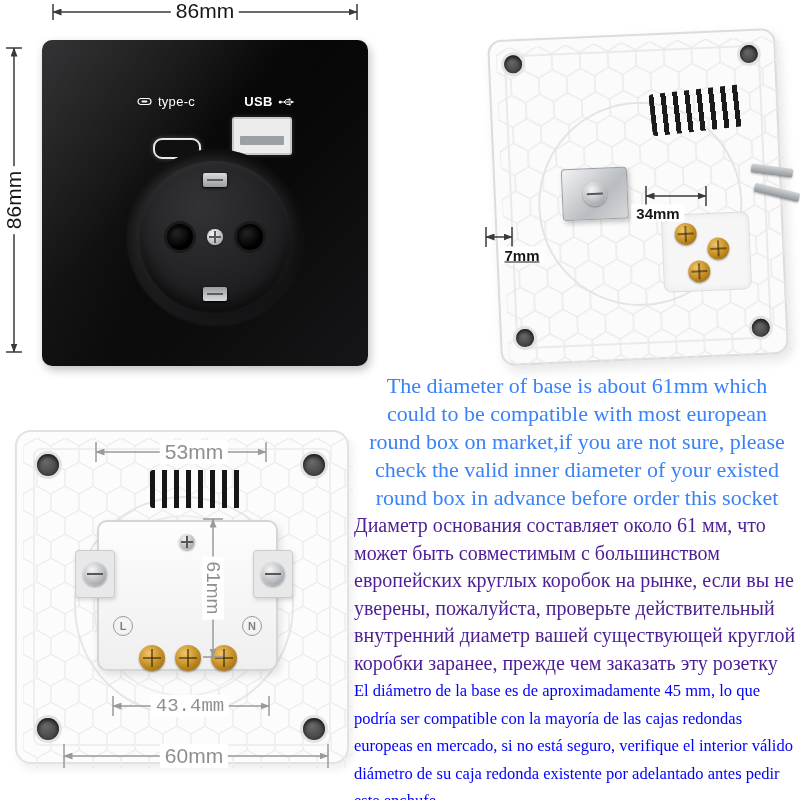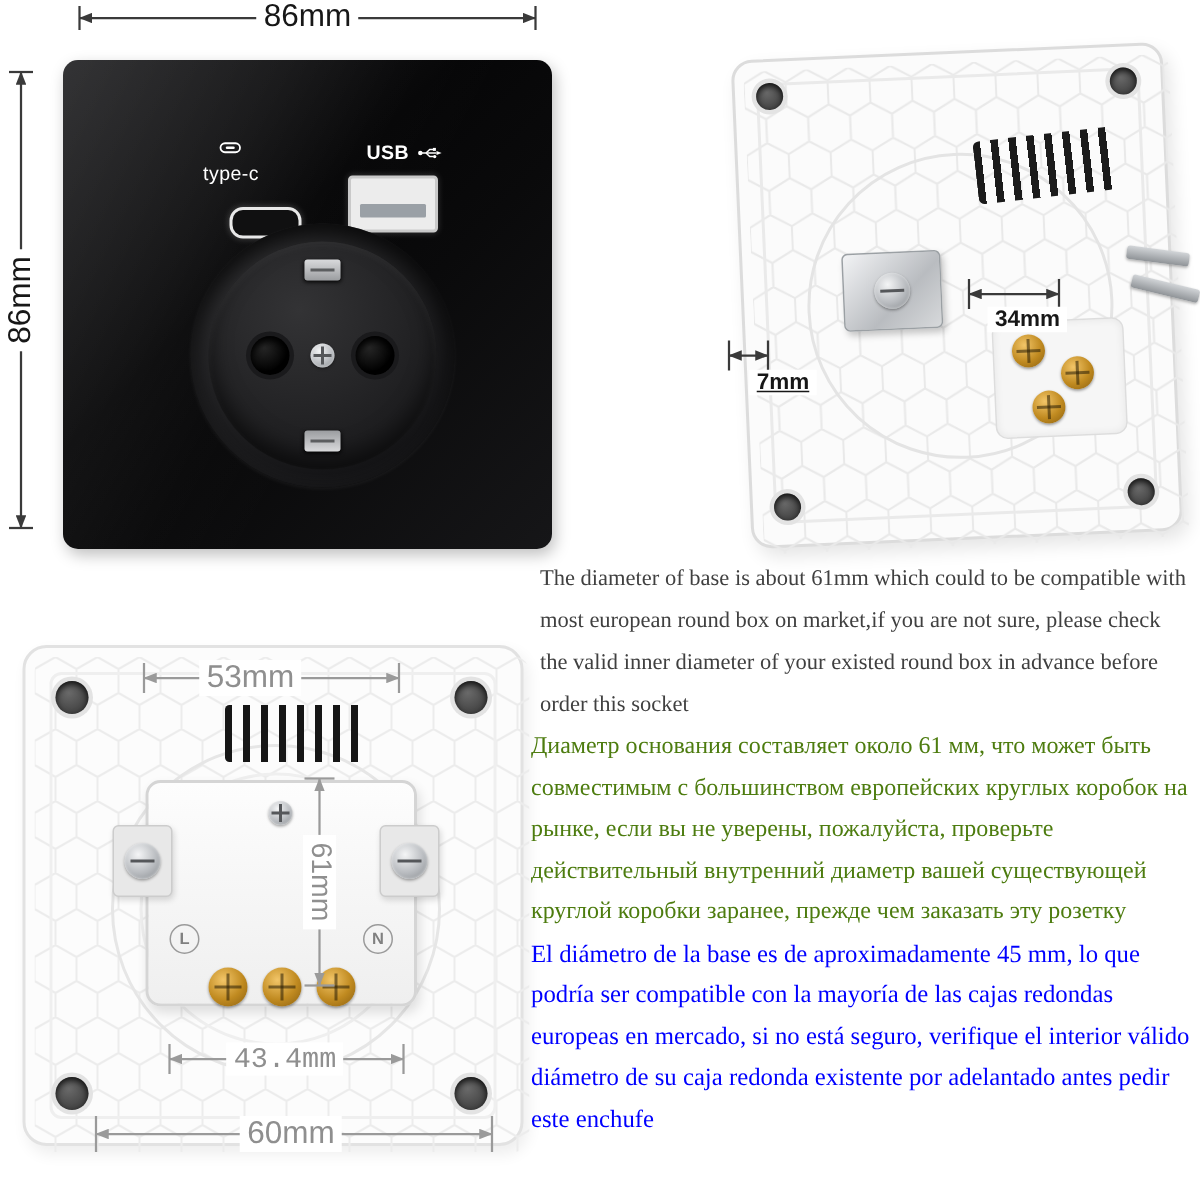--- a/index.html
+++ b/index.html
@@ -7,21 +7,21 @@
   .stage{position:absolute;inset:0;}
 
   
   .front-panel{position:absolute;left:42px;top:40px;width:326px;height:326px;border-radius:10px;
     background:linear-gradient(135deg,#1d1d1f 0%,#060607 40%,#0a0a0b 60%,#161618 100%);
     box-shadow:2px 4px 10px rgba(0,0,0,0.25);}
   .gloss{position:absolute;inset:0;border-radius:10px;pointer-events:none;
     background:linear-gradient(118deg,rgba(255,255,255,0.10) 0%,rgba(255,255,255,0.05) 30%,rgba(255,255,255,0.01) 46%,rgba(0,0,0,0) 60%);}
   .port-label{position:absolute;display:flex;align-items:center;justify-content:center;gap:5px;color:#fff;
     font-size:13px;letter-spacing:0.3px;}
-  .typec-label{left:62px;top:54px;width:100px;flex-direction:column;}
+  .typec-label{left:74px;top:54px;width:100px;}
   .usb-label{left:178px;top:54px;width:100px;font-weight:bold;}
   .typec-port{position:absolute;left:111px;top:98px;width:44px;height:17px;border-radius:9px;
     background:#101011;border:2px solid #e8e8e8;box-shadow:0 0 5px rgba(255,255,255,0.25);}
   .usb-port{position:absolute;left:190px;top:77px;width:56px;height:34px;border-radius:3px;
     background:#ececec;border:2px solid #c9c9c9;box-shadow:0 0 5px rgba(255,255,255,0.18);}
   .usb-tongue{position:absolute;left:6px;right:6px;top:17px;height:9px;background:#9aa0a6;border-radius:1px;}
   .recess{position:absolute;left:85px;top:109px;width:176px;height:176px;border-radius:50%;
     background:radial-gradient(circle at 38% 30%,#3a3a3c 0%,#232325 45%,#121214 78%,#0a0a0b 100%);
     box-shadow:inset 0 8px 16px rgba(0,0,0,0.78),inset 0 -4px 10px rgba(255,255,255,0.04),0 1px 3px rgba(255,255,255,0.06);}
   .face{position:absolute;left:12px;top:12px;width:152px;height:152px;border-radius:50%;
@@ -99,22 +99,22 @@
   .dim.vccw{transform:translate(-50%,-50%) rotate(-90deg);}
   .dim-dark{color:#171717;}
   .dim-gray{color:#8f8f8f;}
   .sz-big{font-size:21px;}
   .sz-med{font-size:19px;}
   .sz-sm{font-size:15px;font-weight:bold;}
 
   
   .desc{position:absolute;left:354px;top:372px;width:446px;z-index:15;}
   .desc p{margin:0;font-family:"Liberation Serif",serif;}
-  .desc-en{color:#404040;font-size:15px;line-height:28px;padding:0 6px;}
-  .desc-ru{color:#4d7c0f;font-size:16px;line-height:27.5px;margin-top:2px;}
+  .desc-en{color:#3b82f6;font-size:22px;line-height:28px;text-align:center;padding:0 6px;}
+  .desc-ru{color:#4c1d95;font-size:20px;line-height:27.5px;margin-top:2px;}
   .desc-es{color:#0000ff;font-size:16.5px;line-height:27.5px;}
 
   .mini-icon{flex:0 0 auto;}
 </style>
 </head>
 <body>
 
 <div class="stage">
 
   <div class="front-panel">
@@ -257,23 +257,23 @@
       <line x1="113" y1="696" x2="113" y2="716"></line>
       <line x1="269" y1="696" x2="269" y2="716"></line>
       <line x1="64" y1="756" x2="328" y2="756" marker-start="url(#ag)" marker-end="url(#ag)"></line>
       <line x1="64" y1="744" x2="64" y2="768"></line>
       <line x1="328" y1="744" x2="328" y2="768"></line>
     </g>
   </svg>
 
   <div class="dim dim-dark sz-big" style="left:205px;top:11px;">86mm</div>
   <div class="dim dim-dark sz-big vccw" style="left:14px;top:200px;">86mm</div>
-  <div class="dim dim-dark sz-sm" style="left:685px;top:213px;">34mm</div>
+  <div class="dim dim-dark sz-sm" style="left:658px;top:213px;">34mm</div>
   <div class="dim dim-dark sz-sm" style="left:522px;top:255px;text-decoration:underline;">7mm</div>
-  <div class="dim dim-gray sz-big" style="left:167px;top:452px;">53mm</div>
+  <div class="dim dim-gray sz-big" style="left:194px;top:452px;">53mm</div>
   <div class="dim dim-gray sz-med vcw" style="left:213px;top:588px;">61mm</div>
   <div class="dim dim-gray sz-med" style="left:190px;top:706px;font-family:Liberation Mono, monospace;">43.4mm</div>
   <div class="dim dim-gray sz-big" style="left:194px;top:756px;">60mm</div>
 
   <div class="desc">
     <p class="desc-en">The diameter of base is about 61mm which could to be compatible with most european round box on market,if you are not sure, please check the valid inner diameter of your existed round box in advance before order this socket</p>
     <p class="desc-ru">Диаметр основания составляет около 61 мм, что может быть совместимым с большинством европейских круглых коробок на рынке, если вы не уверены, пожалуйста, проверьте действительный внутренний диаметр вашей существующей круглой коробки заранее, прежде чем заказать эту розетку</p>
     <p class="desc-es">El diámetro de la base es de aproximadamente 45 mm, lo que podría ser compatible con la mayoría de las cajas redondas europeas en mercado, si no está seguro, verifique el interior válido diámetro de su caja redonda existente por adelantado antes pedir este enchufe</p>
   </div>
 

